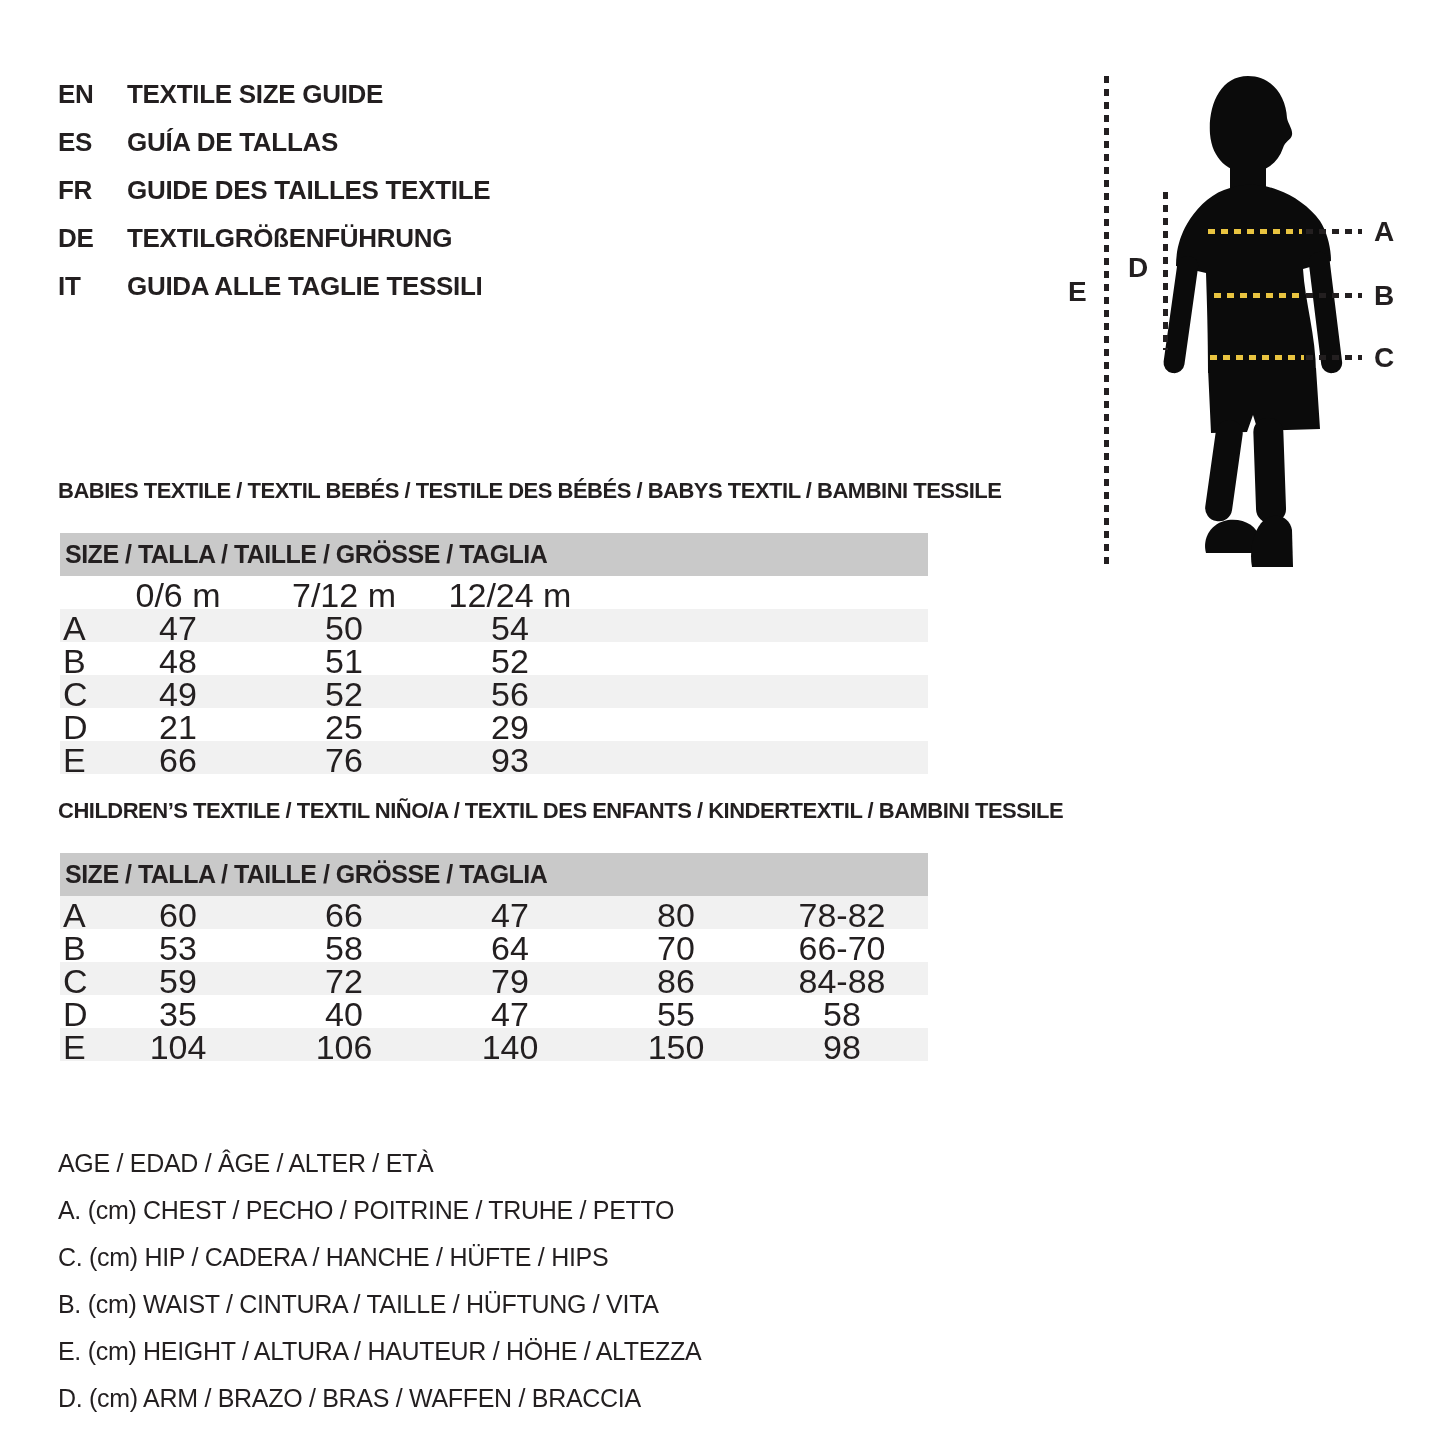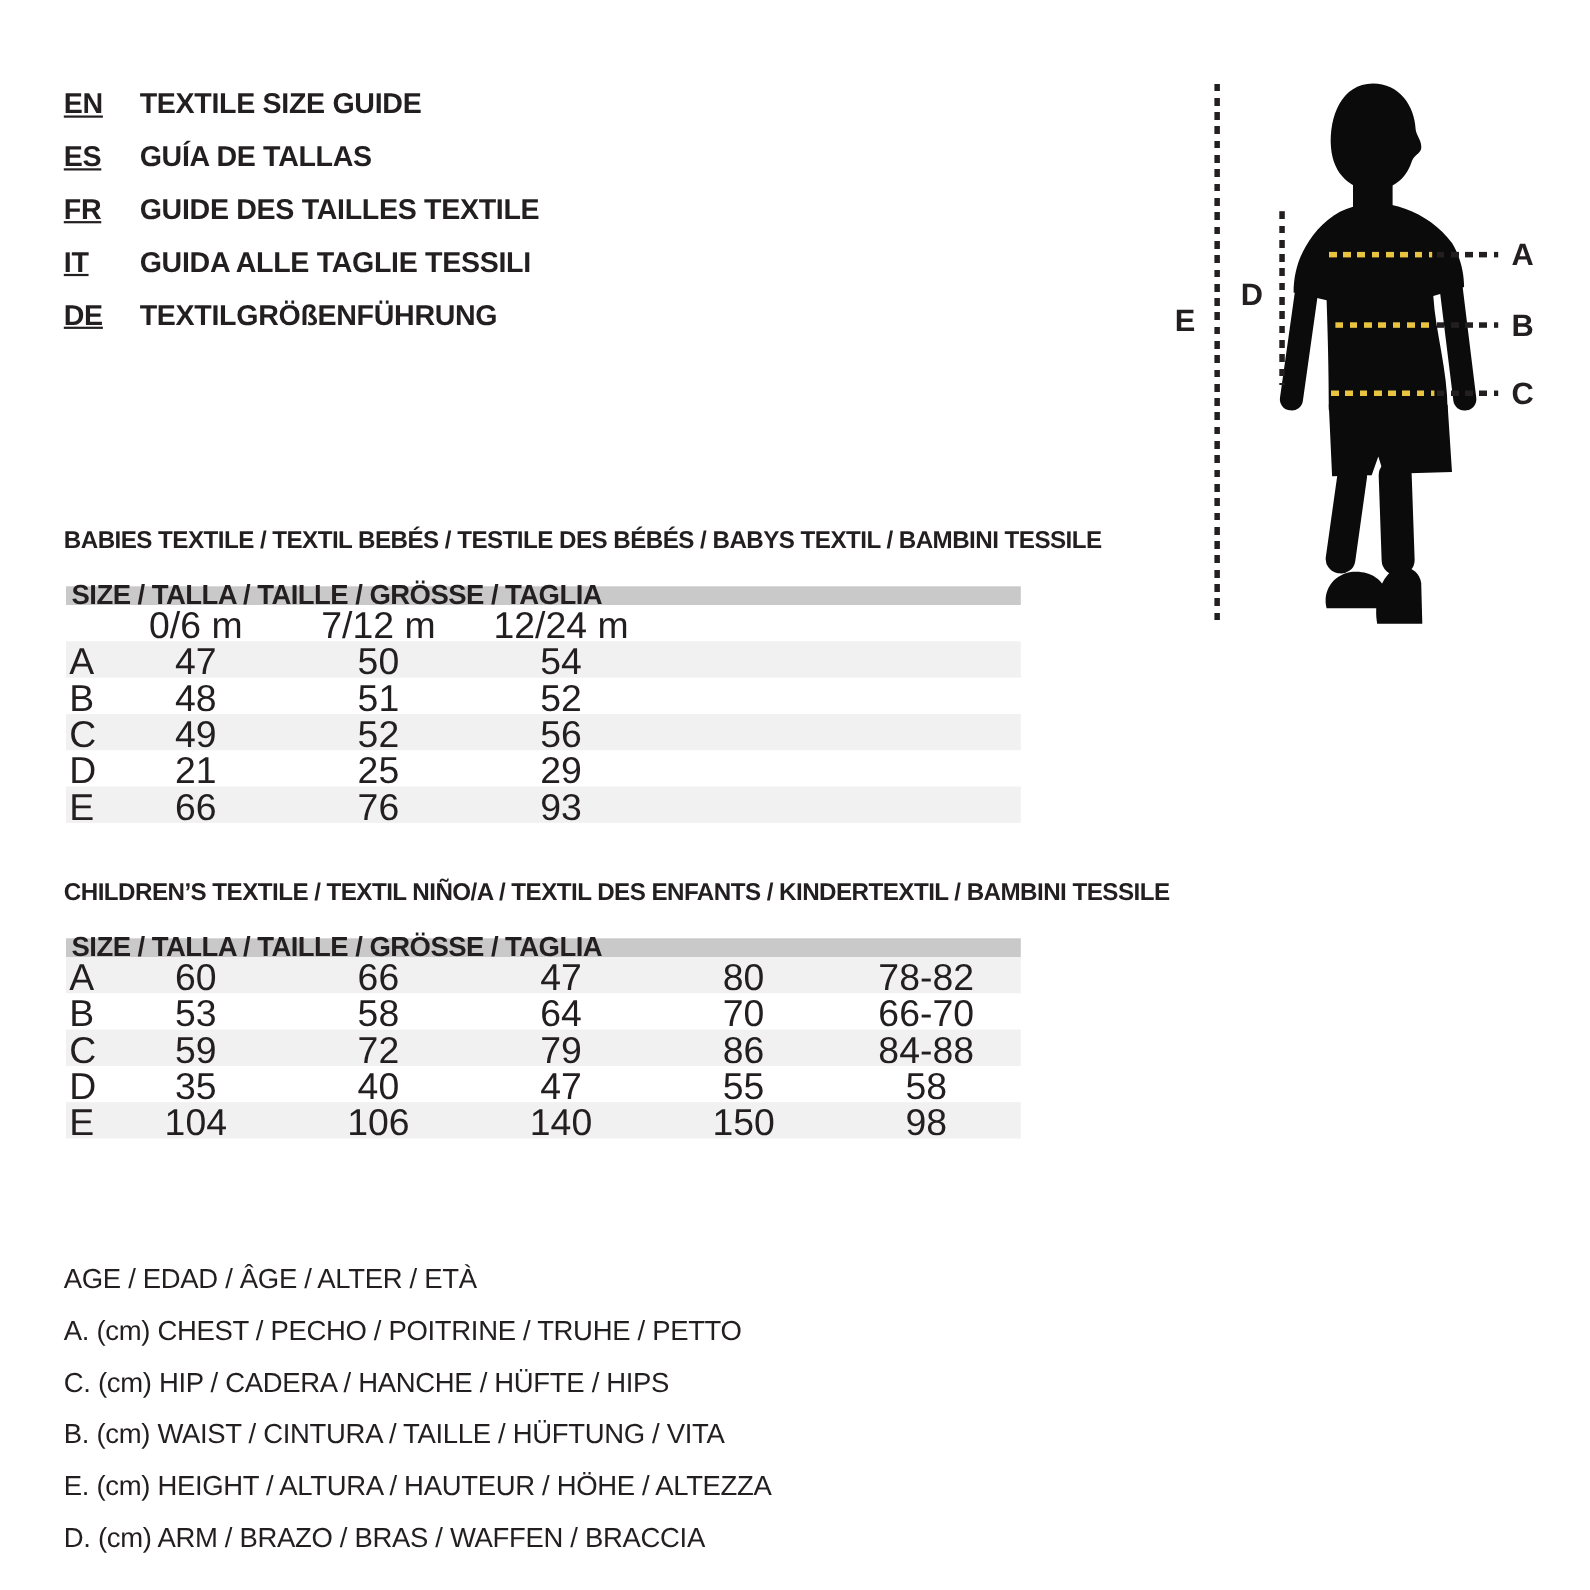--- a/index.html
+++ b/index.html
@@ -9,38 +9,38 @@
     background: #ffffff;
     color: #231f20;
     font-family: "Liberation Sans", "DejaVu Sans", sans-serif;
     overflow: hidden;
   }
 
   
   .langs { position: absolute; left: 58px; top: 70px; }
   .lang-row { display: flex; height: 48px; align-items: center;
               font-size: 26px; font-weight: 700; letter-spacing: -0.3px; }
-  .lang-code { width: 69px; flex: 0 0 69px; text-decoration: underline; }
+  .lang-code { width: 69px; flex: 0 0 69px; }
 
   
   .fig-svg { position: absolute; left: 1150px; top: 60px; }
   .vdash { position: absolute; width: 5px;
            background: repeating-linear-gradient(180deg, #231f20 0 7px, transparent 7px 13px); }
   .hdash { position: absolute; height: 5px; }
   .hdash.yellow { background: repeating-linear-gradient(90deg, var(--accent) 0 7px, transparent 7px 13px); }
   .hdash.black  { background: repeating-linear-gradient(90deg, #231f20 0 7px, transparent 7px 13px); }
   .mlabel { position: absolute; font-size: 28px; font-weight: 700; line-height: 32px; }
 
   
   .sec-title { position: absolute; left: 58px; font-size: 22px; font-weight: 700;
                letter-spacing: -0.5px; white-space: nowrap; }
 
   
   .sizetable { position: absolute; left: 60px; width: 868px; }
-  .tbar { height: 17px; background: var(--bargray); display: flex; align-items: center;
+  .tbar { height: 43px; background: var(--bargray); display: flex; align-items: center;
           padding-left: 5px; font-size: 25px; font-weight: 700; letter-spacing: -0.5px;
           box-sizing: border-box; }
   .trow { display: grid; grid-template-columns: 35px repeat(var(--cols), 166px) 1fr;
           height: 33px; align-items: center; font-size: 34px; }
   .tcell { text-align: center; }
   .tlabel { text-align: left; padding-left: 3px; }
   .tbody .trow:nth-child(odd) { background: var(--stripe); }
 
   
   .legend { position: absolute; left: 58px; top: 1140px; }
@@ -58,26 +58,26 @@
     </div>
     <div class="lang-row">
       <span class="lang-code">ES</span>
       <span class="lang-title">GUÍA DE TALLAS</span>
     </div>
     <div class="lang-row">
       <span class="lang-code">FR</span>
       <span class="lang-title">GUIDE DES TAILLES TEXTILE</span>
     </div>
     <div class="lang-row">
+      <span class="lang-code">DE</span>
+      <span class="lang-title">TEXTILGRÖßENFÜHRUNG</span>
+    </div>
+    <div class="lang-row">
       <span class="lang-code">IT</span>
       <span class="lang-title">GUIDA ALLE TAGLIE TESSILI</span>
-    </div>
-    <div class="lang-row">
-      <span class="lang-code">DE</span>
-      <span class="lang-title">TEXTILGRÖßENFÜHRUNG</span>
     </div>
   </div>
 
   <svg class="fig-svg" width="245" height="510" viewBox="0 0 245 510">
     <g fill="#0b0b0b">
       <path d="M 98 16 C 122 16 136 36 137 58 C 138 64 143 69 142 75 C 141 80 135 81 133 88 C 128 103 116 112 99 113 C 79 113 62 99 60 74 C 58 46 70 16 98 16 Z"></path>
       <rect x="80" y="100" width="36" height="36"></rect>
       <path d="M 74 130 C 58 136 45 150 37 164 C 30 176 26 190 26 206 L 56 213 C 57 243 58 277 58 313 L 166 313 C 166 276 155 242 153 209 L 181 201 C 181 187 177 172 170 161 C 160 147 143 135 128 130 C 110 123 92 123 74 130 Z"></path>
       <rect x="28" y="196" width="21" height="118" rx="10" transform="rotate(8 38 200)"></rect>
       <rect x="158" y="192" width="21" height="122" rx="10" transform="rotate(-7 168 196)"></rect>

